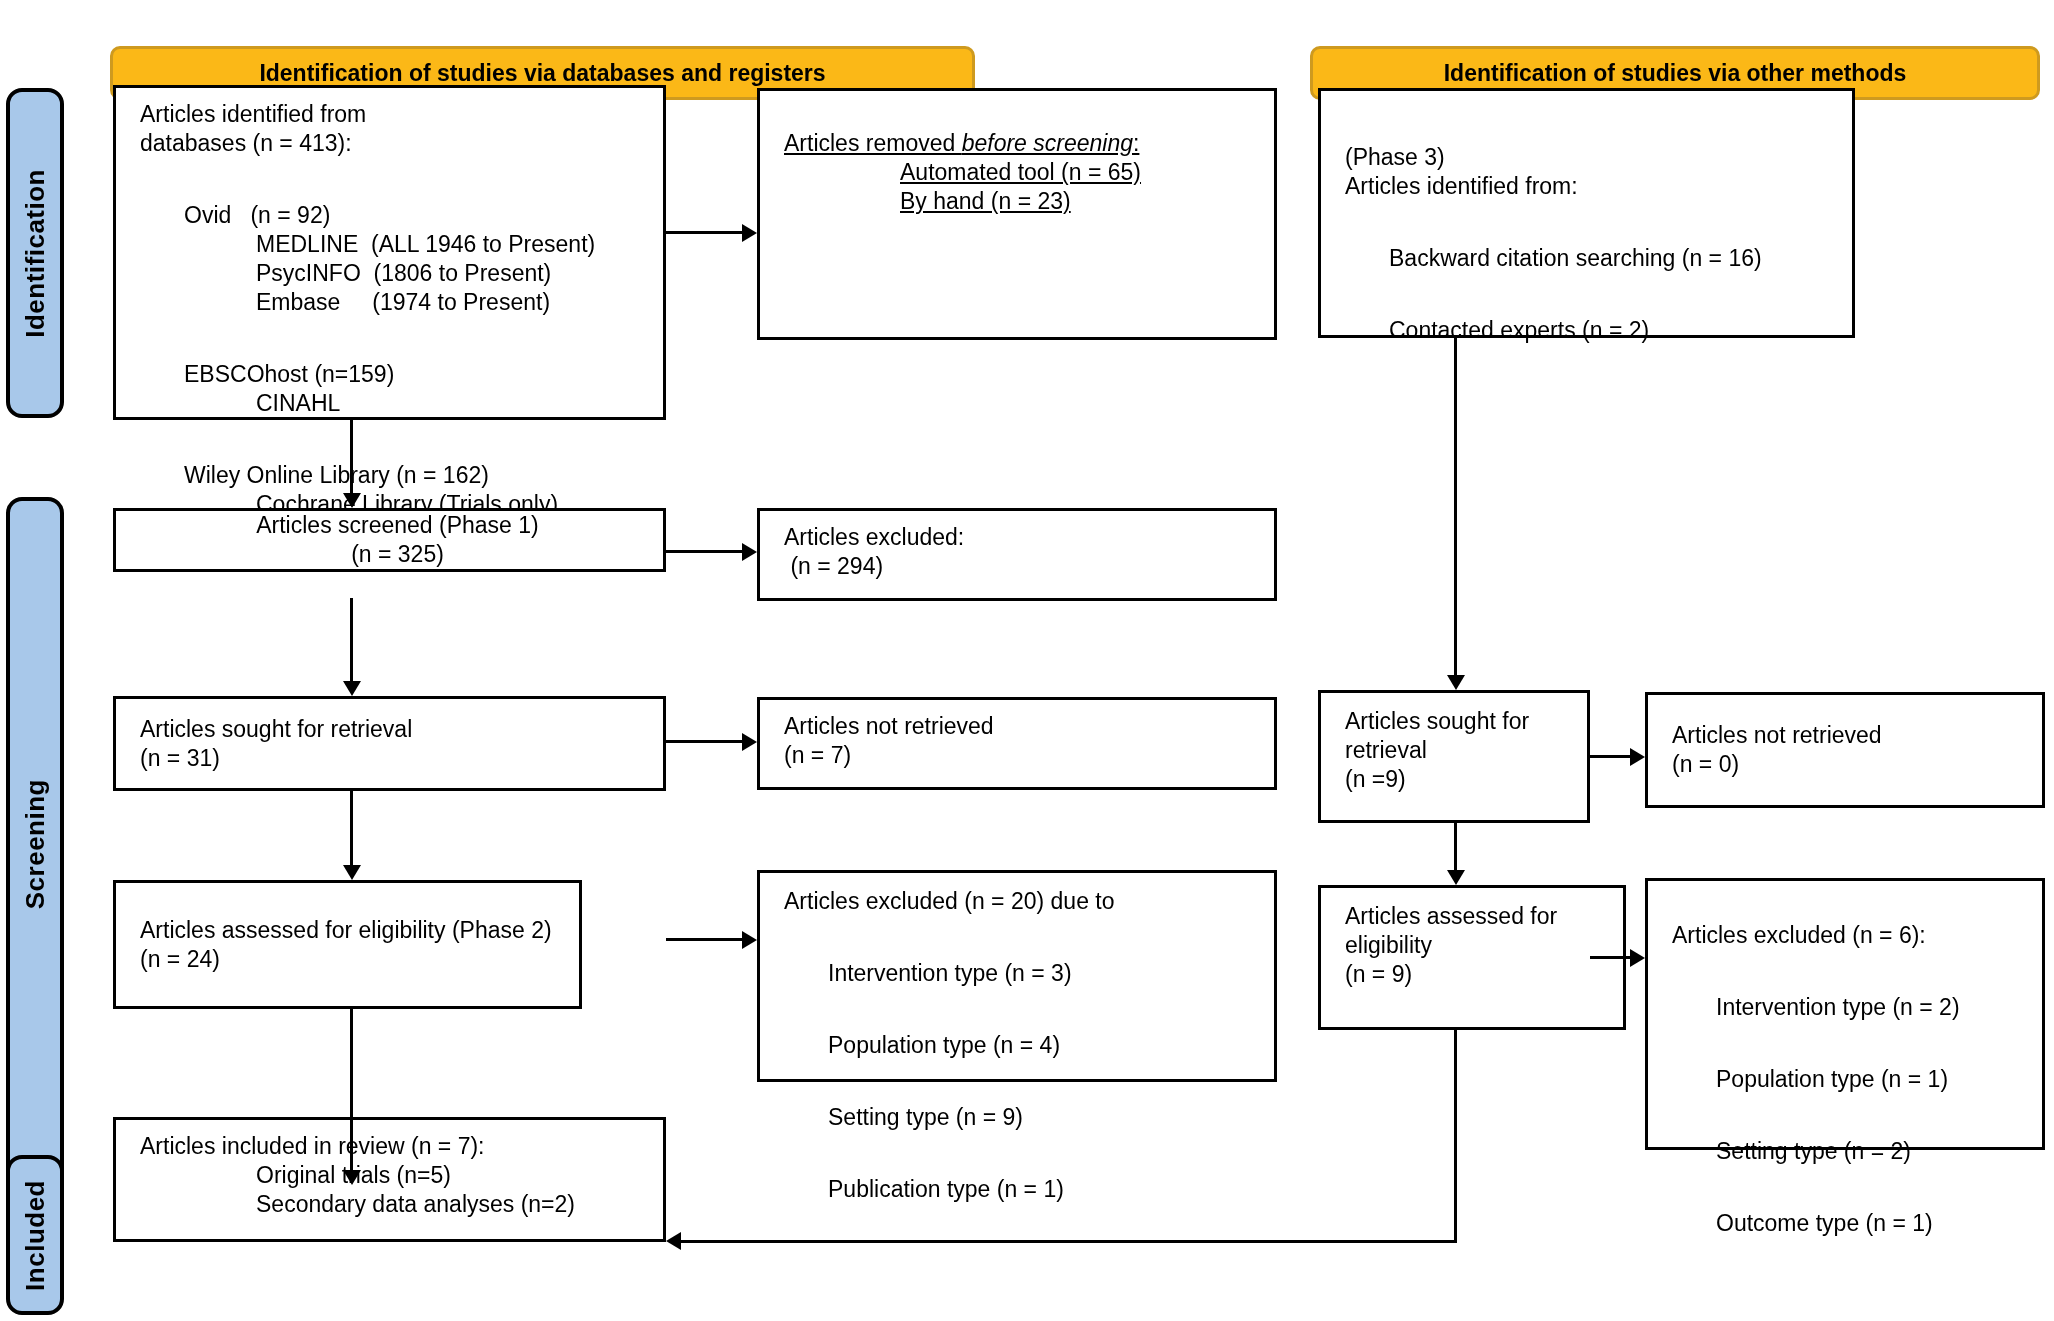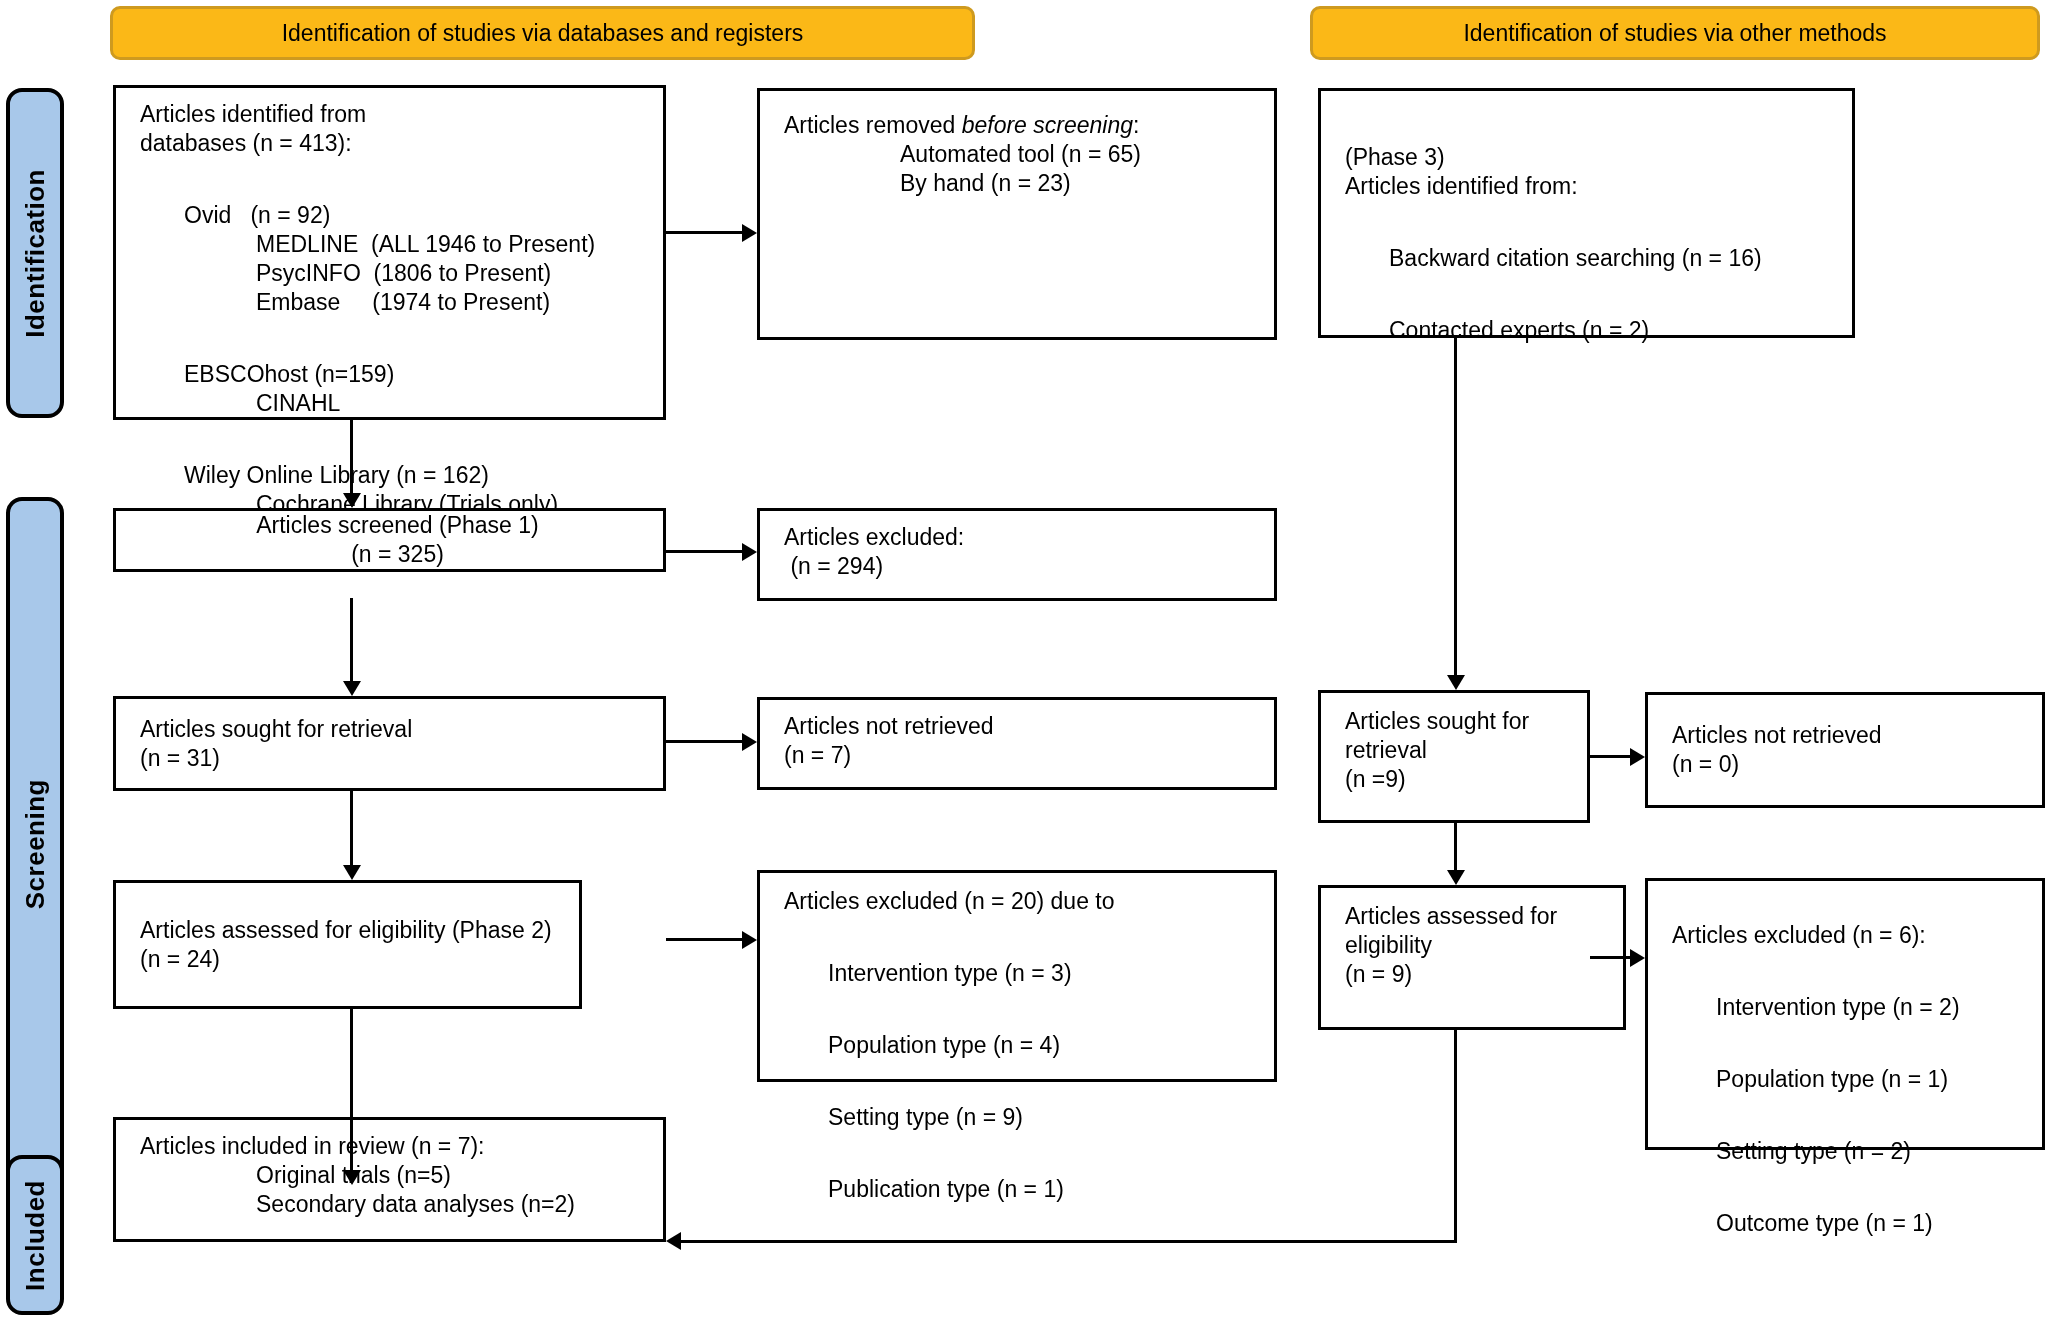--- a/index.html
+++ b/index.html
@@ -10,21 +10,21 @@
     font-family:"Liberation Sans", sans-serif;
     color:#000;
     overflow:hidden;
   }
   .banner {
     position:absolute;
     background:var(--banner-fill,#FBB817);
     border:3px solid var(--banner-border,#CE9A1F);
     border-radius:10px;
     display:flex; align-items:center; justify-content:center;
-    font-weight:normal; font-size:23px;
+    font-weight:bold; font-size:23px;margin-top:40px;
   }
   .stage {
     position:absolute;
     background:var(--stage-fill,#A8C8EA);
     border:4px solid #000;
     border-radius:16px;
     display:flex; align-items:center; justify-content:center;
   }
   .stage span {
     writing-mode:vertical-rl;
@@ -37,21 +37,21 @@
     background:#fff;
     border:3px solid #000;
     font-size:23px; line-height:29px;
     padding:10px 8px 10px 24px;
   }
   .box .ln { white-space:pre-wrap; }
   .vc { display:flex; flex-direction:column; justify-content:center; }
   .ind1 { padding-left:44px;margin-top:43px; }
   .ind2 { padding-left:116px; }
   .gap { margin-top:29px; }
-  .pt26 { padding-top:20px; }
+  .pt26 { padding-top:38px;text-decoration:underline; }
   .pt52 { padding-top:52px; }
   .pt40 { padding-top:40px; }
   .pt14 { padding-top:14px; }
   .pt12 { padding-top:12px; }
   .vline, .hline { position:absolute; background:#000; }
   .vline { width:3px; }
   .hline { height:3px; }
   .tri { position:absolute; width:0; height:0; }
   .tri-down  { border-left:9px solid transparent; border-right:9px solid transparent; border-top:15px solid #000; }
   .tri-right { border-top:9px solid transparent; border-bottom:9px solid transparent; border-left:15px solid #000; }

